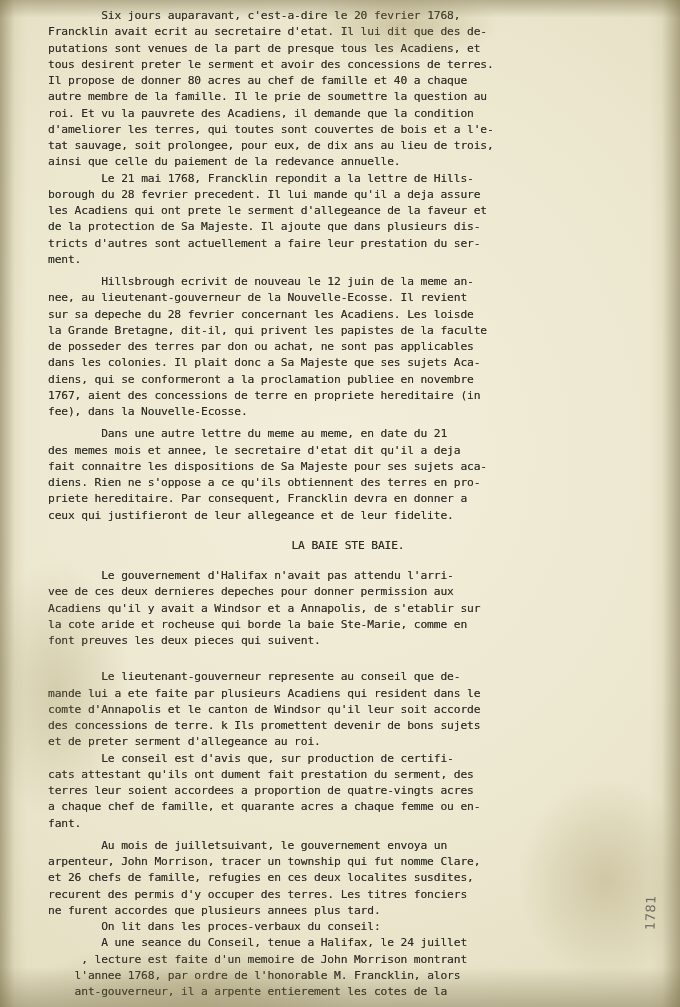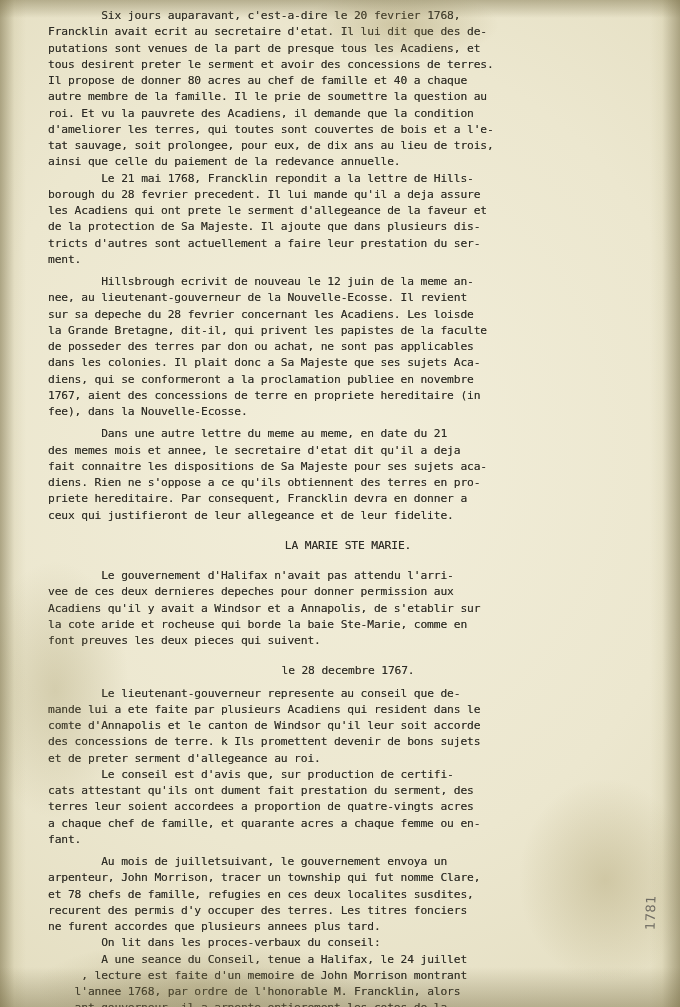--- a/index.html
+++ b/index.html
@@ -125,44 +125,43 @@
 1767, aient des concessions de terre en propriete hereditaire (in
 fee), dans la Nouvelle-Ecosse.</p>
     <div class="gap-sm"></div>
     <p class="para">        Dans une autre lettre du meme au meme, en date du 21
 des memes mois et annee, le secretaire d'etat dit qu'il a deja
 fait connaitre les dispositions de Sa Majeste pour ses sujets aca-
 diens. Rien ne s'oppose a ce qu'ils obtiennent des terres en pro-
 priete hereditaire. Par consequent, Francklin devra en donner a
 ceux qui justifieront de leur allegeance et de leur fidelite.</p>
     <div class="gap-md"></div>
-    <p class="center">LA MARIE STE MARIE.</p>
+    <p class="center">LA BAIE STE BAIE.</p>
     <div class="gap-md"></div>
     <p class="para">        Le gouvernement d'Halifax n'avait pas attendu l'arri-
 vee de ces deux dernieres depeches pour donner permission aux
 Acadiens qu'il y avait a Windsor et a Annapolis, de s'etablir sur
 la cote aride et rocheuse qui borde la baie Ste-Marie, comme en
 font preuves les deux pieces qui suivent.</p>
     <div class="gap-md"></div>
-    <p class="center">le 28 decembre 1767.</p>
     <div class="gap-sm"></div>
     <p class="para">        Le lieutenant-gouverneur represente au conseil que de-
 mande lui a ete faite par plusieurs Acadiens qui resident dans le
 comte d'Annapolis et le canton de Windsor qu'il leur soit accorde
 des concessions de terre. k Ils promettent devenir de bons sujets
 et de preter serment d'allegeance au roi.</p>
     <p class="para">        Le conseil est d'avis que, sur production de certifi-
 cats attestant qu'ils ont dument fait prestation du serment, des
 terres leur soient accordees a proportion de quatre-vingts acres
 a chaque chef de famille, et quarante acres a chaque femme ou en-
 fant.</p>
     <div class="gap-sm"></div>
     <p class="para">        Au mois de juilletsuivant, le gouvernement envoya un
 arpenteur, John Morrison, tracer un township qui fut nomme Clare,
-et 78 chefs de famille, refugies en ces deux localites susdites,
+et 26 chefs de famille, refugies en ces deux localites susdites,
 recurent des permis d'y occuper des terres. Les titres fonciers
 ne furent accordes que plusieurs annees plus tard.</p>
     <p class="para">        On lit dans les proces-verbaux du conseil:</p>
     <p class="para">        A une seance du Conseil, tenue a Halifax, le 24 juillet
      , lecture est faite d'un memoire de John Morrison montrant
     l'annee 1768, par ordre de l'honorable M. Francklin, alors
     ant-gouverneur, il a arpente entierement les cotes de la</p>
   </div>
 
   <div class="stain-a"></div>

